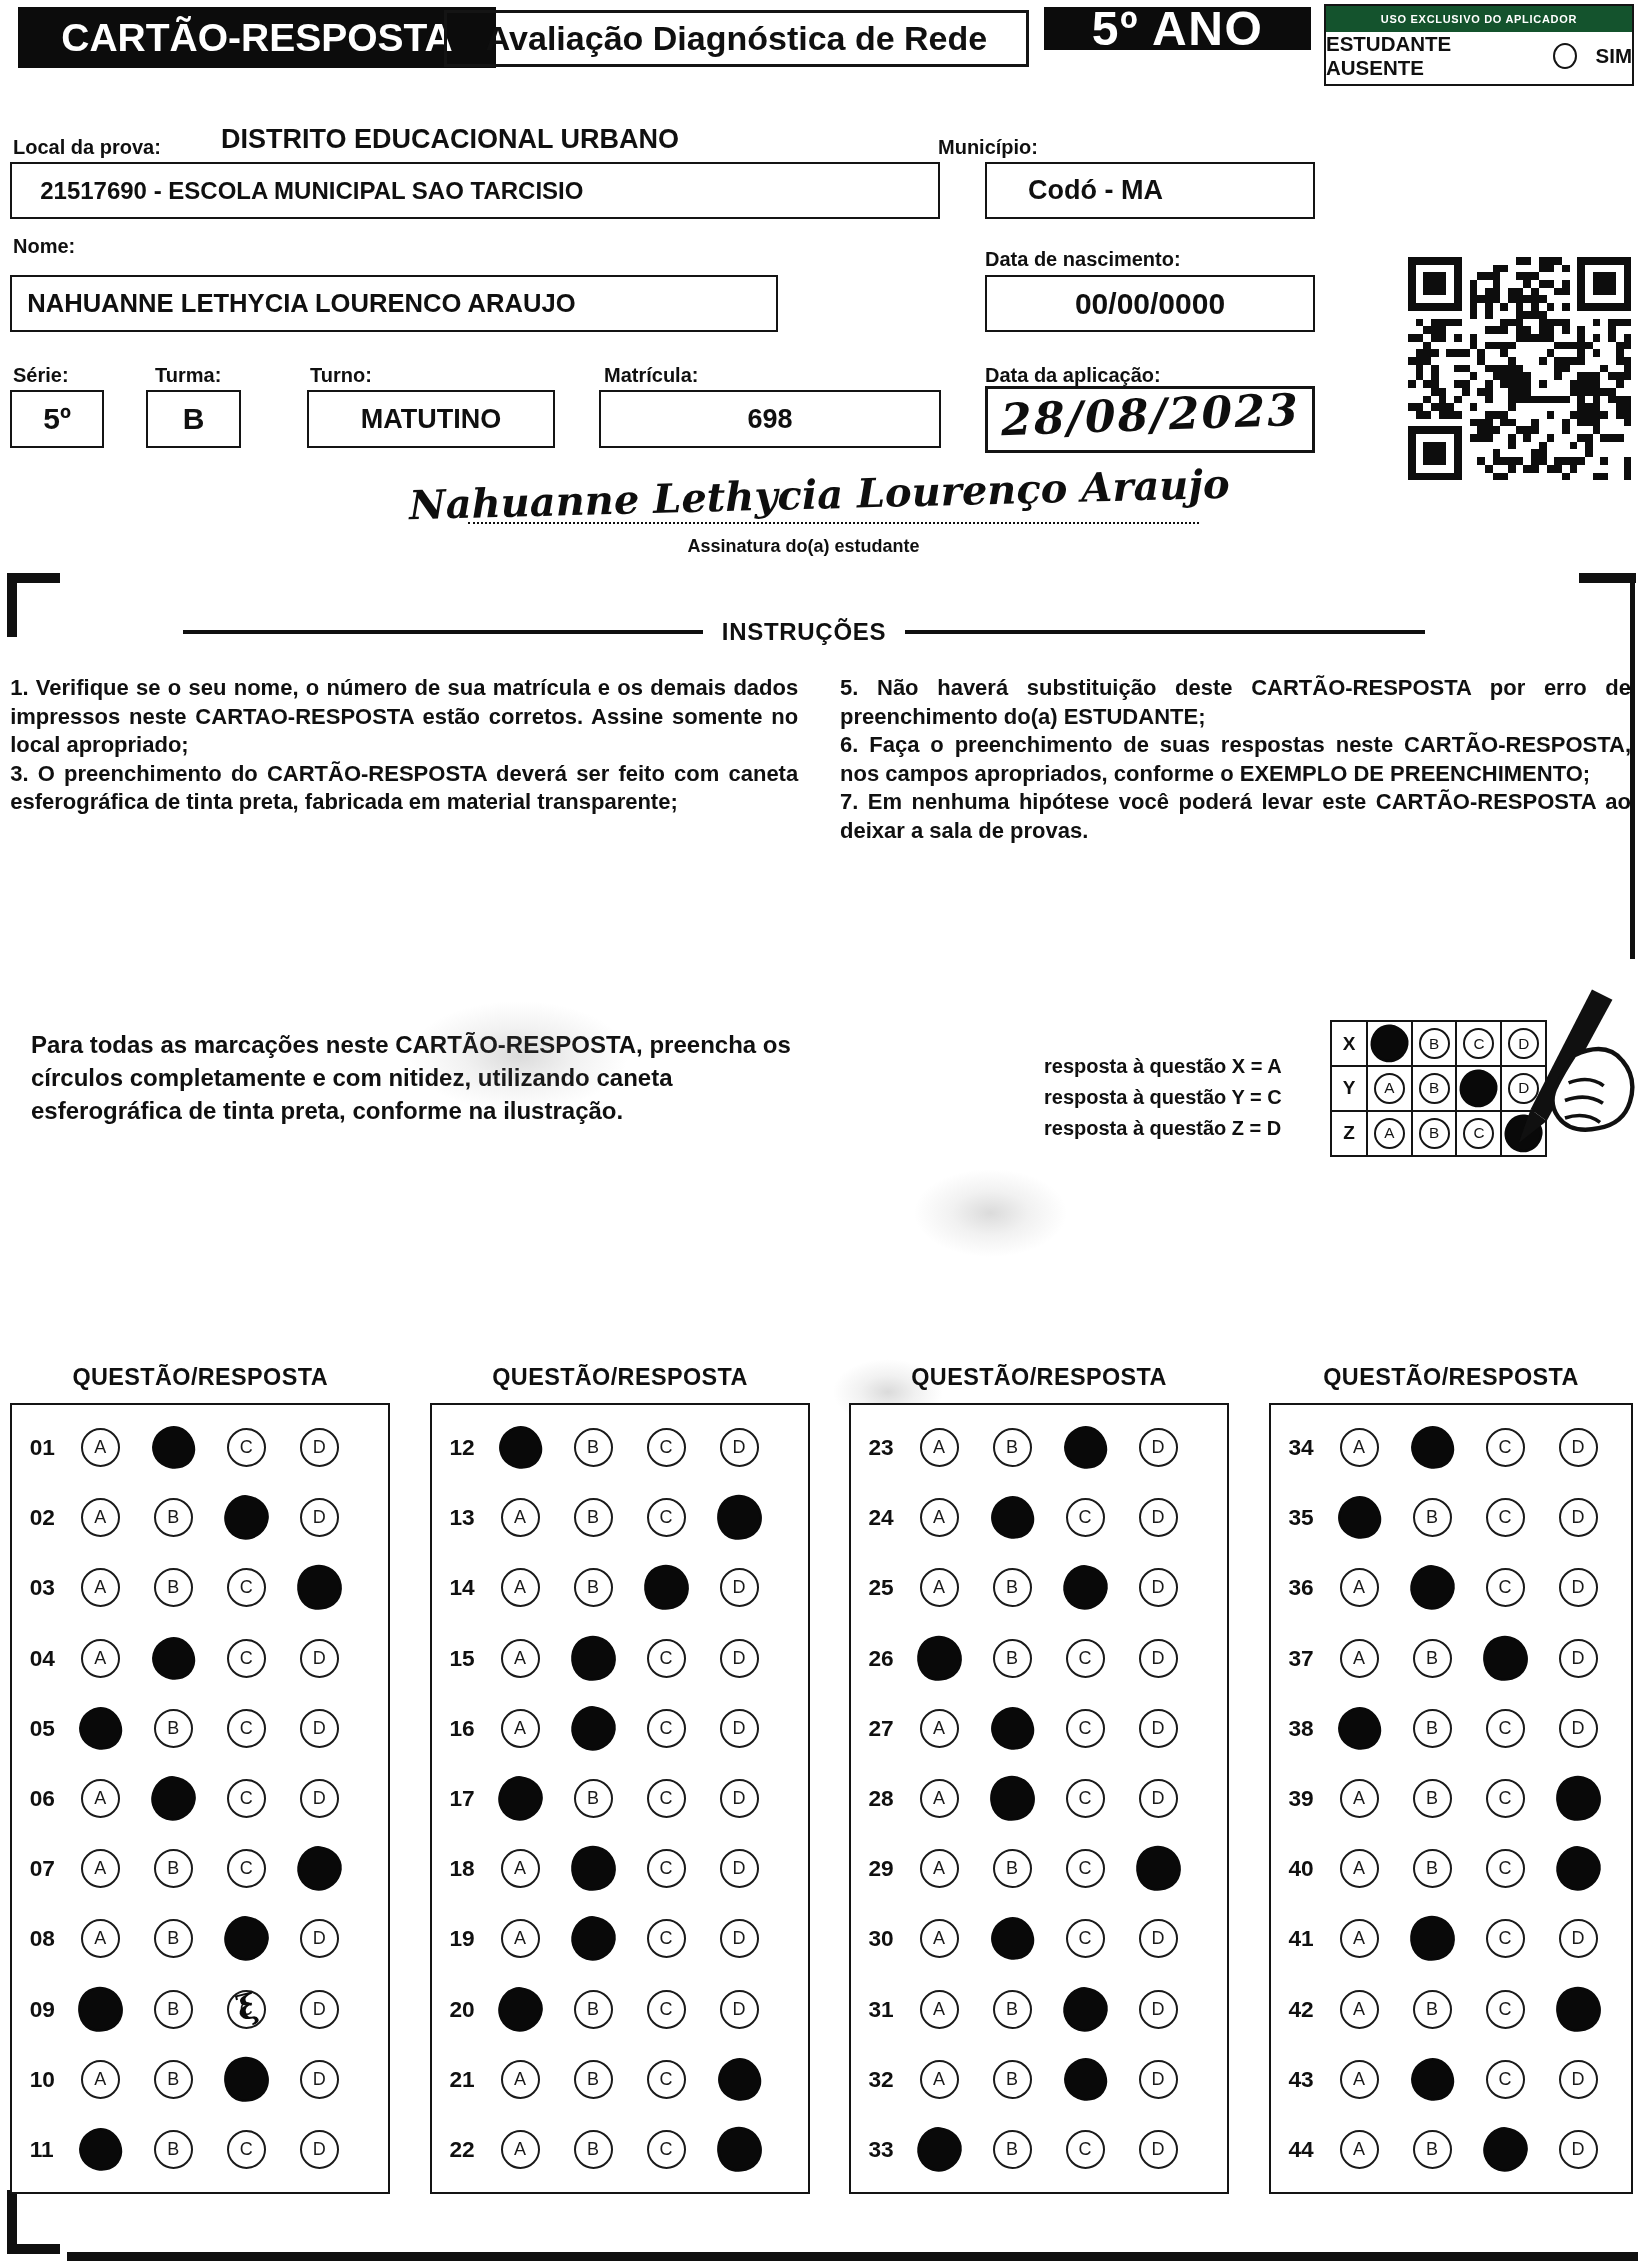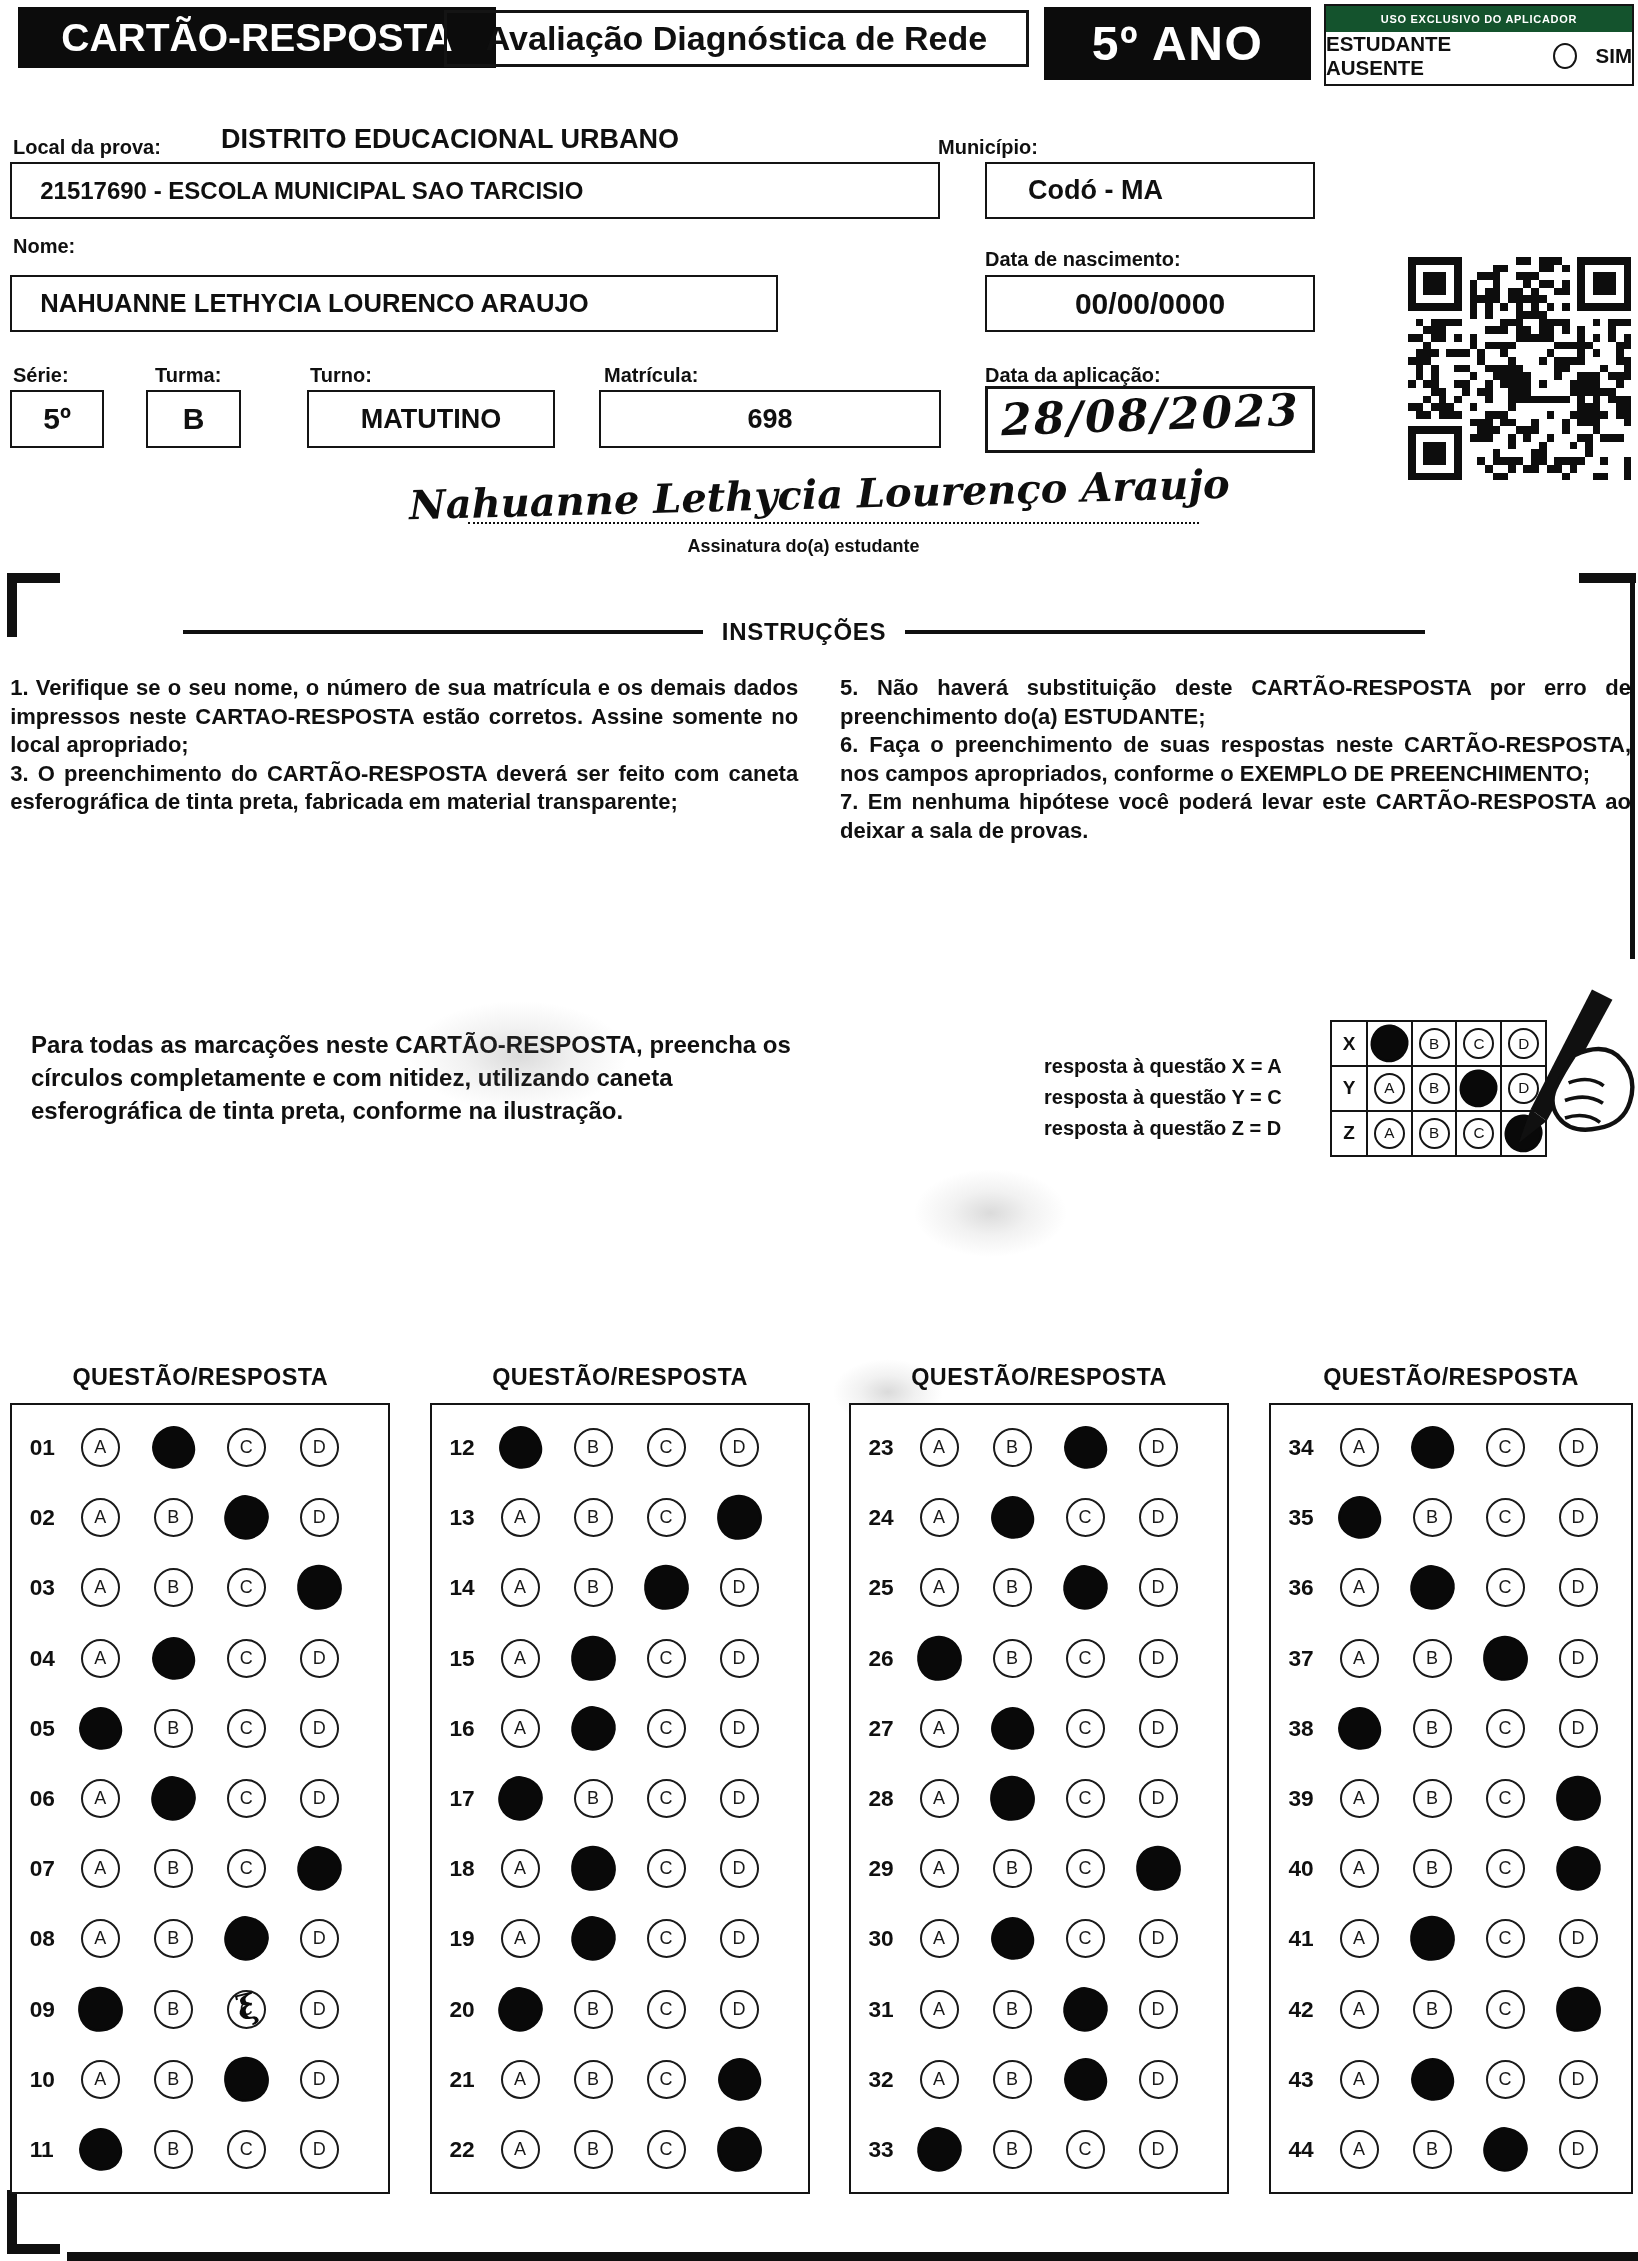--- a/index.html
+++ b/index.html
@@ -68,21 +68,21 @@
   .qr{background:#fff;padding:2.9px;border:0}
   .dotted-line{border-bottom:2.9px dotted #101010;height:0}
 </style>
 </head>
 <body>
 
 <div class="page">
 
   <div class="abs blackbox" style="left:18px;top:7.3px;width:478px;height:61px;font-size:39px">CARTÃO-RESPOSTA</div>
   <div class="abs outlinebox" style="left:444px;top:10.2px;width:585px;height:57px;font-size:34px">Avaliação Diagnóstica de Rede</div>
-  <div class="abs blackbox" style="left:1044px;top:7.3px;width:267px;height:73px;font-size:48px;letter-spacing:1.5px">5º ANO</div>
+  <div class="abs blackbox" style="left:1044px;top:7.3px;width:267px;height:43px;font-size:48px;letter-spacing:1.5px">5º ANO</div>
 
   <div class="abs applicator" style="left:1324px;top:4.4px;width:310px;height:82px">
     <div class="app-bar">USO EXCLUSIVO DO APLICADOR</div>
     <div class="app-body">
       <span class="app-lbl">ESTUDANTE AUSENTE</span>
       <span class="app-circle"></span>
       <span class="app-lbl">SIM</span>
     </div>
   </div>
 
@@ -91,21 +91,21 @@
   <div class="abs flabel" style="left:938px;top:136px">Município:</div>
 
   <div class="abs fbox" style="left:10.2px;top:162px;width:930px;height:57px;padding-left:28px;font-size:24px">
     <span>21517690 - ESCOLA MUNICIPAL SAO TARCISIO</span>
   </div>
   <div class="abs fbox" style="left:985px;top:162px;width:330px;height:57px;padding-left:41px;font-size:27px">
     <span>Codó - MA</span>
   </div>
 
   <div class="abs flabel" style="left:13px;top:235px">Nome:</div>
-  <div class="abs fbox" style="left:10.2px;top:275px;width:768px;height:57px;padding-left:28px;font-size:25.6px">
+  <div class="abs fbox" style="left:10.2px;top:275px;width:768px;height:57px;padding-left:15px;font-size:25.6px">
     <span>NAHUANNE LETHYCIA LOURENCO ARAUJO</span>
   </div>
 
   <div class="abs flabel" style="left:985px;top:248px">Data de nascimento:</div>
   <div class="abs fbox center" style="left:985px;top:275px;width:330px;height:57px;font-size:30px">
     <span>00/00/0000</span>
   </div>
 
   <div class="abs qr" style="left:1405px;top:254px;width:229px;height:229px"><svg viewBox="0 0 29 29" width="100%" height="100%" shape-rendering="crispEdges" fill="#0d0d0d">
         <rect x="0" y="0" width="1" height="1"></rect>

